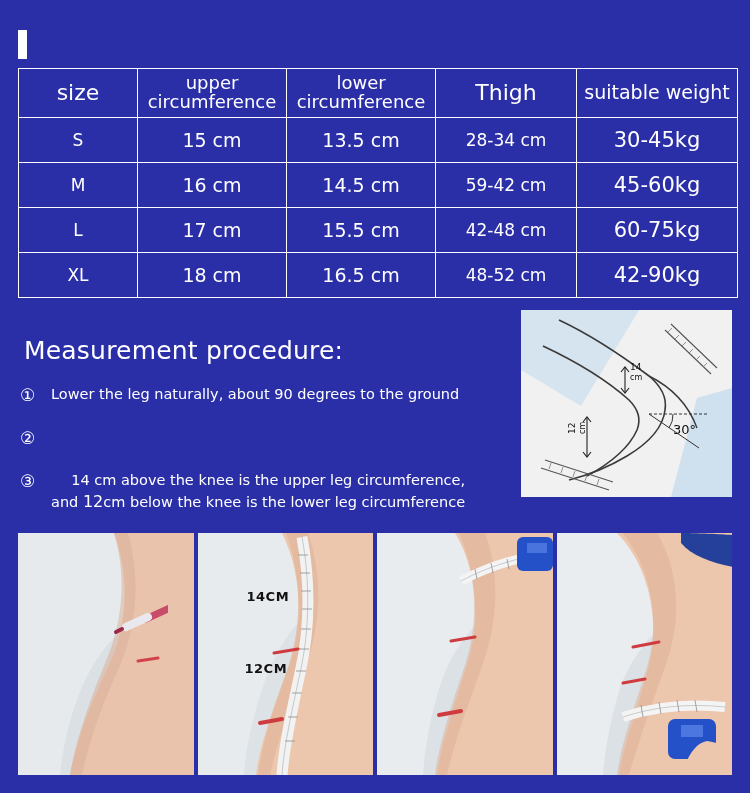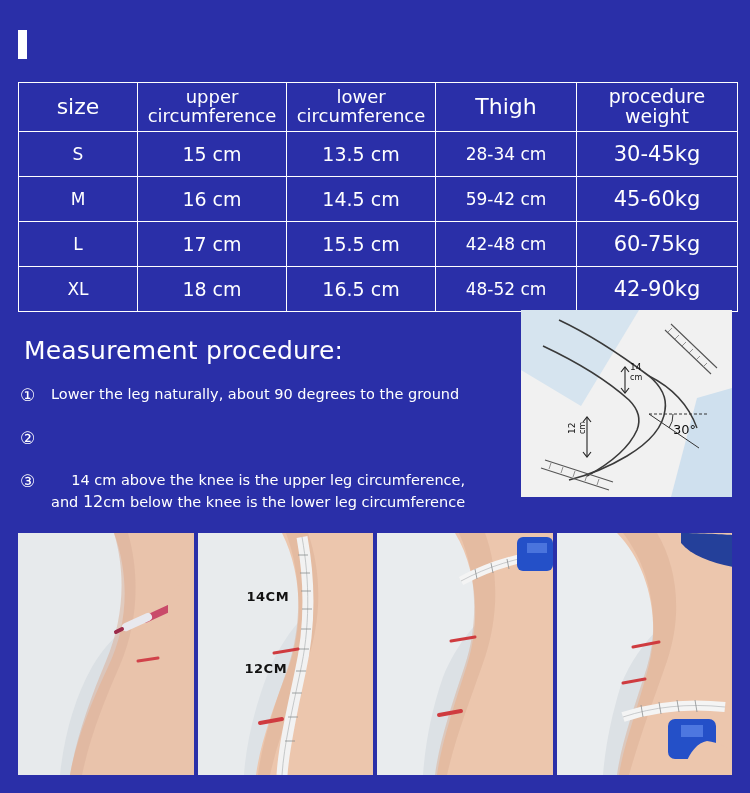--- a/index.html
+++ b/index.html
@@ -23,21 +23,21 @@
     top: 30px;
     width: 9px;
     height: 29px;
     background: #ffffff;
   }
 
   
   .size-table {
     position: absolute;
     left: 18px;
-    top: 82px;
+    top: 68px;
     width: 714px;
     border-collapse: collapse;
     table-layout: fixed;
   }
   .size-table th, .size-table td {
     border: 1px solid #ffffff;
     text-align: center;
     color: #ffffff;
     font-weight: normal;
     padding: 0;
@@ -158,21 +158,21 @@
       <th class="col-size th-size">size</th>
       <th class="col-upper th-upper">
         <span class="th-two-line">upper</span>
         <span class="th-two-line">circumference</span>
       </th>
       <th class="col-lower th-lower">
         <span class="th-two-line">lower</span>
         <span class="th-two-line">circumference</span>
       </th>
       <th class="col-thigh th-thigh">Thigh</th>
-      <th class="col-weight th-weight">procedure weight</th>
+      <th class="col-weight th-weight">suitable weight</th>
     </tr>
   </thead>
   <tbody>
     <tr>
       <td class="cell-size">S</td>
       <td class="cell-num">15 cm</td>
       <td class="cell-num">13.5 cm</td>
       <td class="cell-thigh">28-34 cm</td>
       <td class="cell-weight">30-45kg</td>
     </tr>

